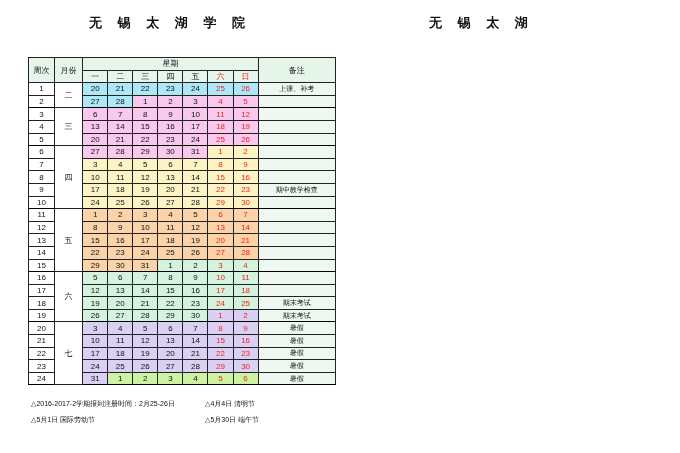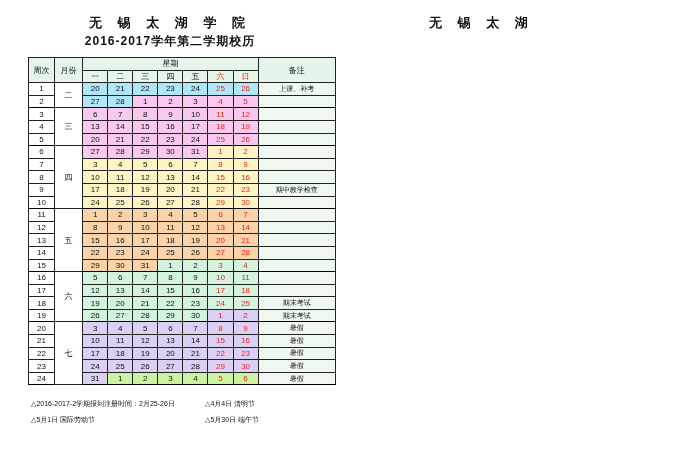--- a/index.html
+++ b/index.html
@@ -25,21 +25,20 @@
   .foots{position:absolute;left:31px;top:399px;width:300px;font-size:7px;
          display:grid;grid-template-columns:58% 42%;row-gap:6px;}
 </style>
 </head>
 <body>
 
 <div id="app">
 
   <div class="half" id="leftpage">
     <div class="t1">无 锡 太 湖 学 院</div>
-    <div class="t2">2016-2017学年第二学期校历</div>
     <div id="ltable">
         <table class="cal">
           <colgroup>
             <col style="width: 26px;">
             <col style="width: 28px;">
             <col style="width: 25px;">
             <col style="width: 25px;">
             <col style="width: 25px;">
             <col style="width: 25px;">
             <col style="width: 25px;">

